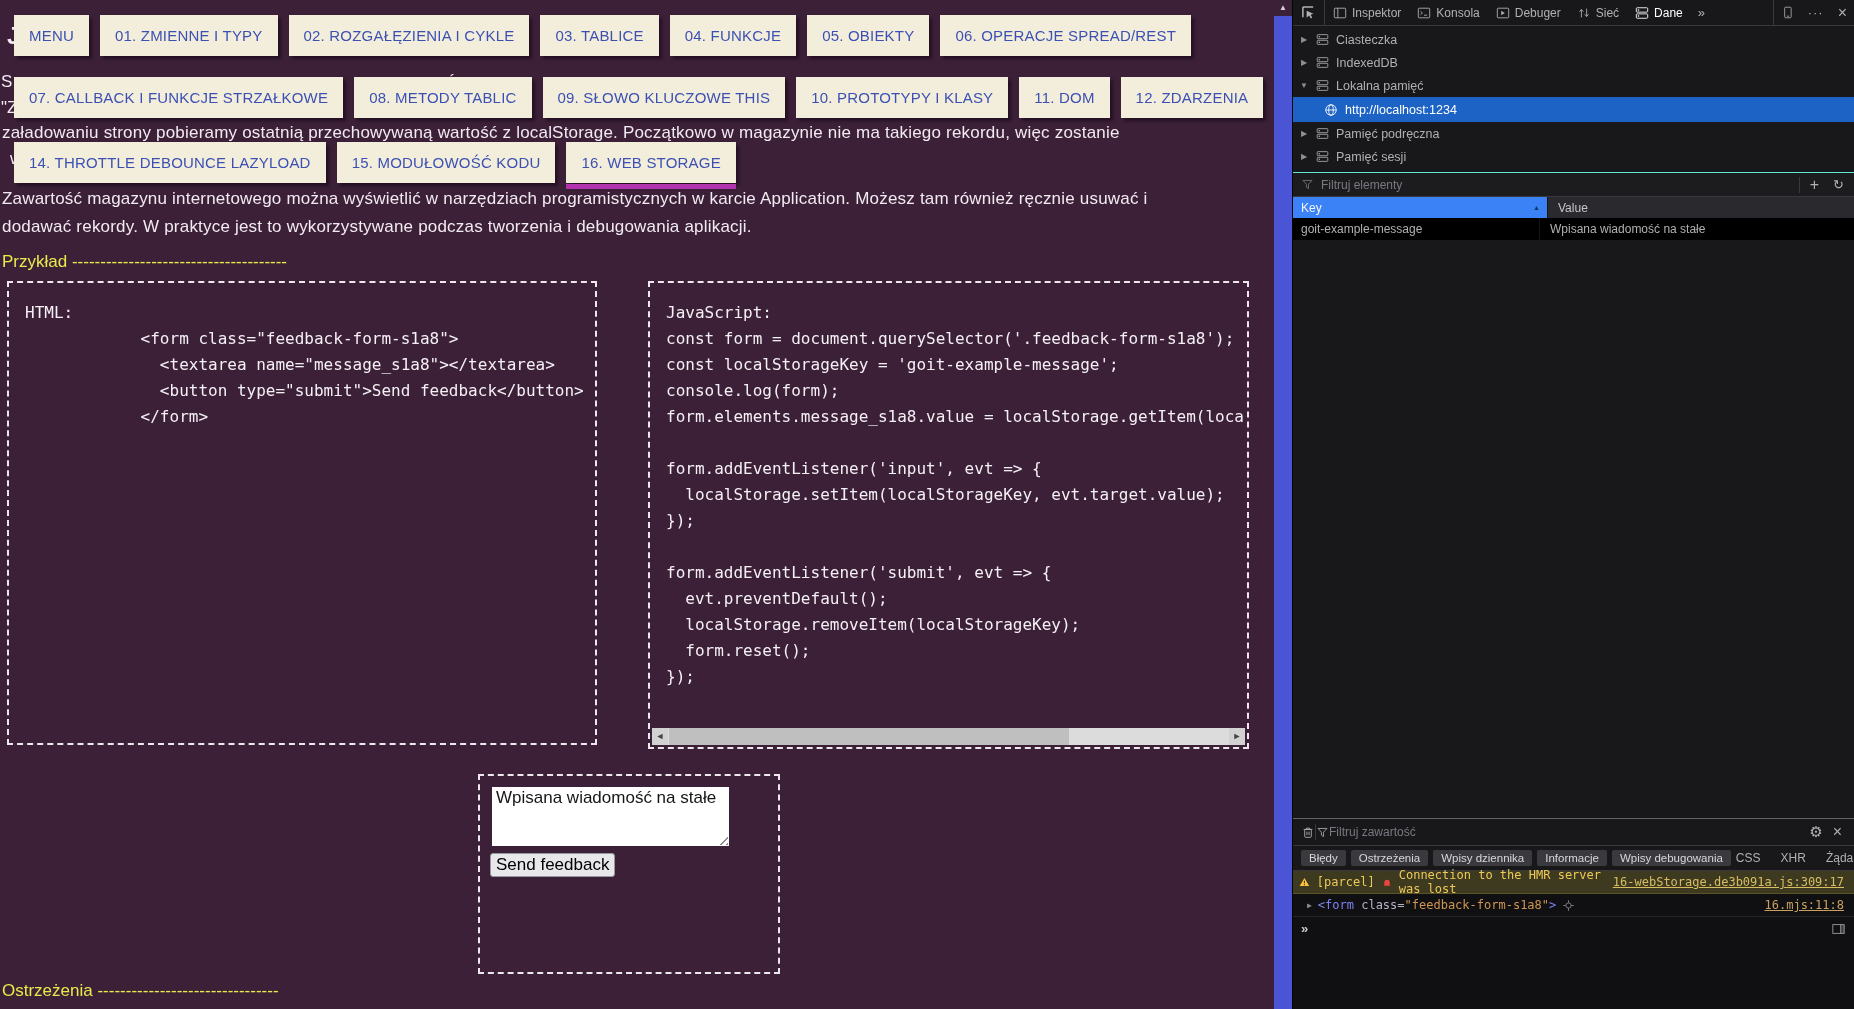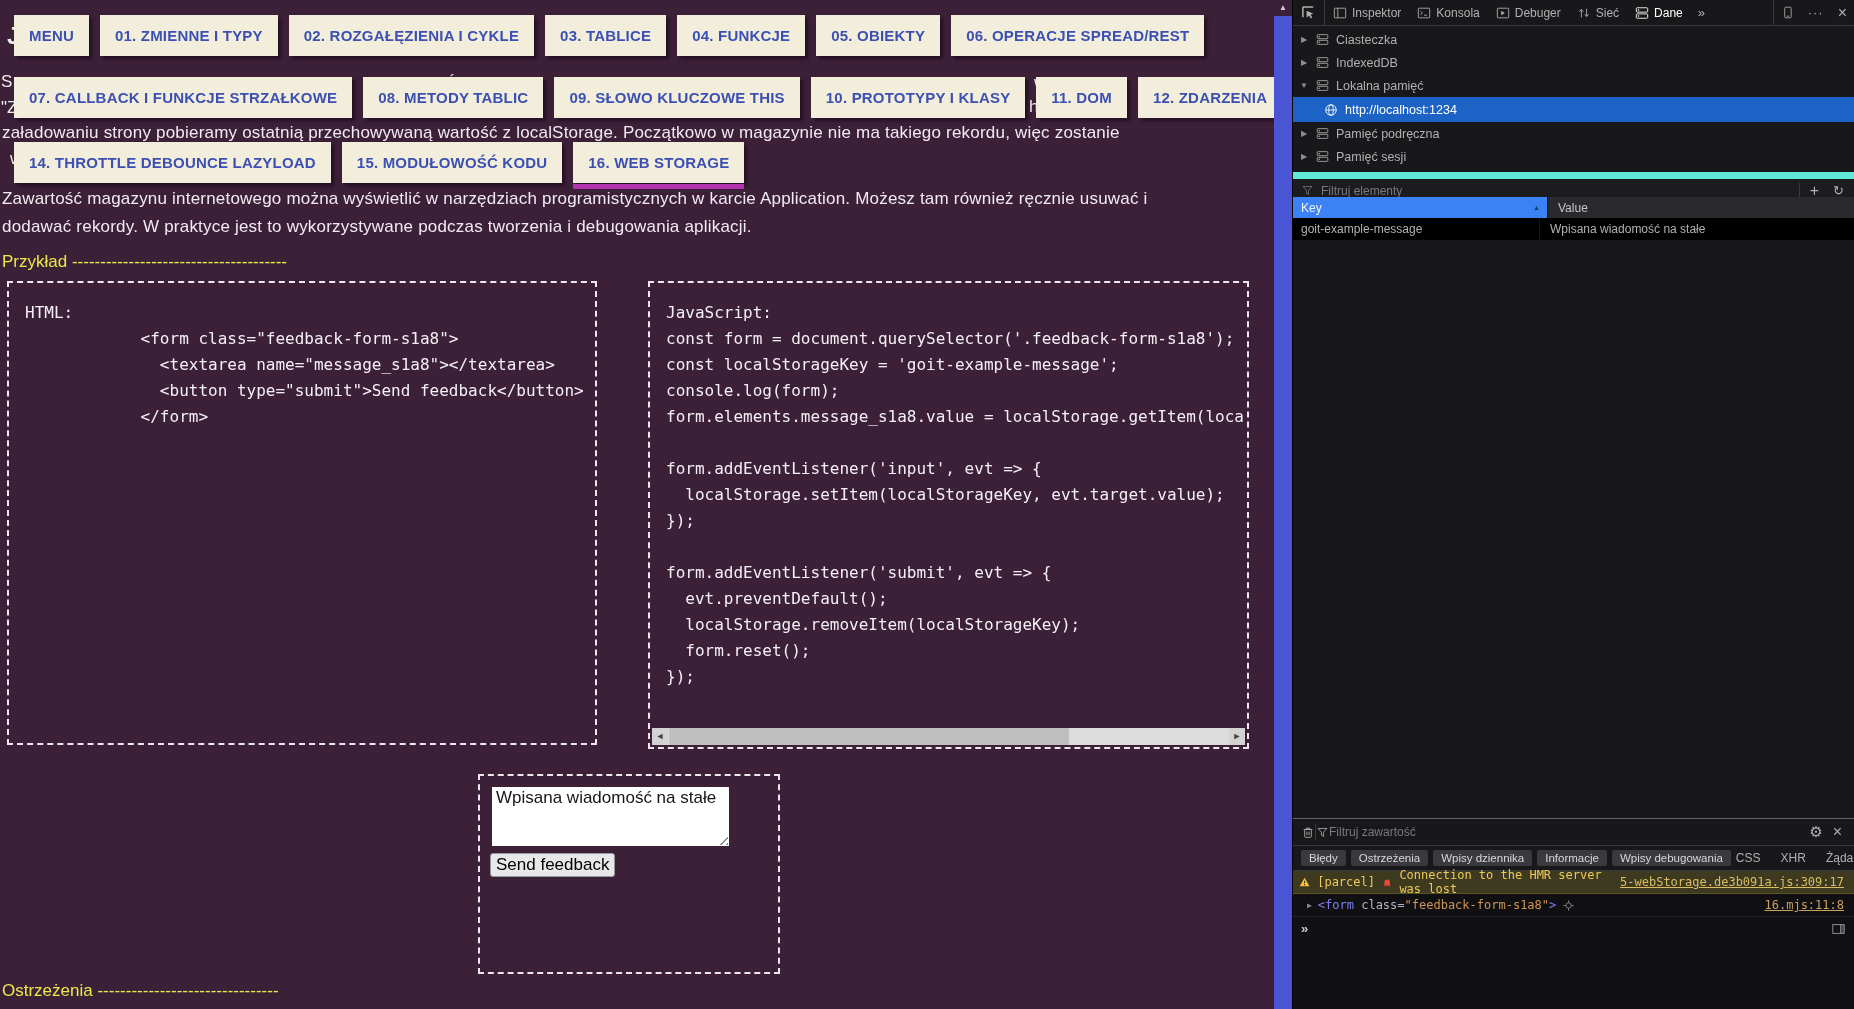--- a/index.html
+++ b/index.html
@@ -9,21 +9,21 @@
   .page{position:absolute;left:0;top:0;width:1274px;height:1009px;background:#3c2038;overflow:hidden;}
   .frag{position:absolute;color:#f2eaf1;font-size:17px;white-space:nowrap;}
   .frag.h1{font-size:24px;font-weight:bold;}
   .textline{position:absolute;color:#f2eaf1;font-size:17px;letter-spacing:.2px;white-space:nowrap;}
   .paragraph{position:absolute;left:2px;top:185px;width:1268px;color:#f2eaf1;font-size:17px;line-height:28px;letter-spacing:.2px;white-space:pre-line;}
   .label-yellow{position:absolute;color:#e9e94b;font-size:17px;white-space:nowrap;}
 
   .nav-row{position:absolute;left:14px;display:flex;gap:11px;}
   .nav-row1{top:15px}.nav-row2{top:77px}.nav-row3{top:142px}
   .nav-btn{position:relative;background:#f3eedb;color:#3c50b4;border:0;font-family:"Liberation Sans",sans-serif;
-    font-size:15px;font-weight:700;letter-spacing:.2px;padding:12px 15px;white-space:nowrap;cursor:pointer;
+    font-size:15px;font-weight:400;letter-spacing:.2px;padding:12px 15px;white-space:nowrap;cursor:pointer;
     box-shadow:3px 3px 3px rgba(18,6,18,.55);}
   .nav-btn.active::after{content:"";position:absolute;left:0;right:0;bottom:-6px;height:5px;background:#b233ae;}
 
   .code-box{position:absolute;border:2px dashed #efe7ee;}
   .box-html{left:7px;top:281px;width:586px;height:460px;}
   .box-js{left:648px;top:281px;width:597px;height:464px;}
   .code-box pre{margin:11px;padding:6px 0 0 5px;color:#f5f0f5;font-family:"DejaVu Sans Mono",monospace;
     font-size:16px;line-height:26px;white-space:pre;overflow:hidden;width:100%;box-sizing:border-box;}
   .hscroll{position:absolute;left:2px;right:2px;bottom:2px;height:17px;background:#dcdcdc;}
   .hs-arrow{position:absolute;top:0;width:16px;height:17px;font-size:9px;color:#444;text-align:center;line-height:17px;background:#d2d2d2;cursor:pointer;}
@@ -57,21 +57,21 @@
   .tb-right{margin-left:auto;height:100%;display:flex;align-items:center;border-left:1px solid #38383d;}
   .tb-ic{padding:0 7px;height:100%;display:flex;align-items:center;cursor:pointer;}
   .dots{font-size:13px;letter-spacing:1px;}
   .xclose{font-size:16px;line-height:1;}
 
   .tree{position:absolute;top:28px;left:0;right:0;}
   .tree-row{height:23px;display:flex;align-items:center;gap:7px;padding-left:6px;font-size:12.5px;cursor:pointer;}
   .caret{width:10px;font-size:8px;color:#8f8f93;text-align:center;}
   .tree-row.selected{background:#1d62c5;color:#fff;height:25px;padding-left:31px;}
 
-  .dt-filter{position:absolute;top:172px;left:0;right:0;height:23px;background:#1c1c1f;border-top:7px solid #5eead4;
+  .dt-filter{position:absolute;top:172px;left:0;right:0;height:23px;background:#1c1c1f;border-top:1px solid #5eead4;
     border-bottom:1px solid #38383d;display:flex;align-items:center;gap:7px;padding:0 6px 0 8px;color:#797982;}
   .dt-filter .right{margin-left:auto;display:flex;align-items:center;gap:4px;color:#b1b1b3;}
   .plus{font-size:16px;padding:0 6px;cursor:pointer;}
   .refresh{font-size:13px;padding:0 4px;cursor:pointer;}
 
   .dt-thead{position:absolute;top:197px;left:0;right:0;height:21px;display:flex;}
   .th-key{width:246px;background:#3b82f6;color:#f2f6fb;display:flex;align-items:center;padding-left:8px;position:relative;cursor:pointer;}
   .th-key .sort{position:absolute;right:7px;font-size:7px;color:#12395f;}
   .th-value{flex:1;background:#2a2a2e;color:#c6c6c9;display:flex;align-items:center;padding-left:10px;border-left:1px solid #151518;cursor:pointer;}
   .dt-row{position:absolute;top:218px;left:0;right:0;height:22px;display:flex;background:#000000;
@@ -375,21 +375,21 @@
             <path d="M8 2L15 14H1z" fill="#fdc33b"></path>
             <path d="M8 6.2v3.6" stroke="#3e3a20" stroke-width="1.6"></path>
             <circle cx="8" cy="11.9" r=".95" fill="#3e3a20"></circle>
           </svg>
         <span>[parcel]</span>
         <svg width="13" height="13" viewBox="0 0 16 16">
             <path d="M8 3.5a4.3 4.3 0 014.3 4.3v4.2H3.7V7.8A4.3 4.3 0 018 3.5z" fill="#e8483f"></path>
             <path d="M2.8 12h10.4v1.7H2.8z" fill="#c93a32"></path>
           </svg>
         <span>Connection to the HMR server was lost</span>
-        <span class="src gold">5-webStorage.de3b091a.js:309:17</span>
+        <span class="src gold">16-webStorage.de3b091a.js:309:17</span>
       </div>
 
       <div class="c-msg c-log">
         <span class="log-caret">▶</span>
         <span><span class="tag">&lt;form</span> <span class="attr">class=</span><span class="attrval">"feedback-form-s1a8"</span><span class="tag">&gt;</span></span>
         <svg width="13" height="13" viewBox="0 0 16 16">
             <circle cx="8" cy="8" r="3.2" fill="none" stroke="#8f8f93"></circle>
             <path d="M8 1.5v3.3M8 11.2v3.3M1.5 8h3.3M11.2 8h3.3" stroke="#8f8f93"></path>
           </svg>
         <span class="src tan">16.mjs:11:8</span>

